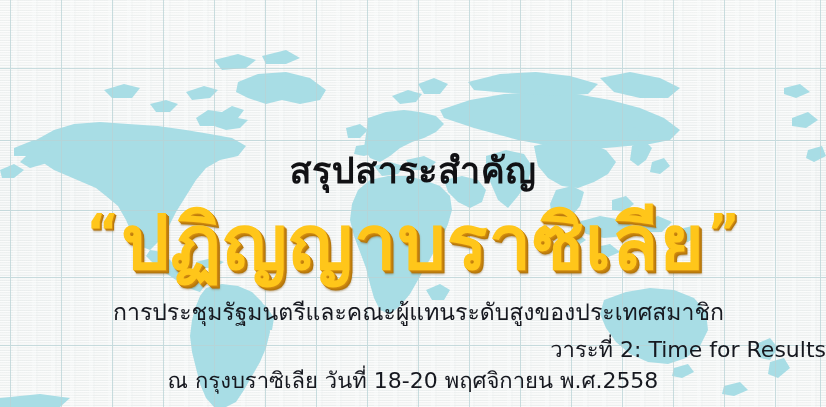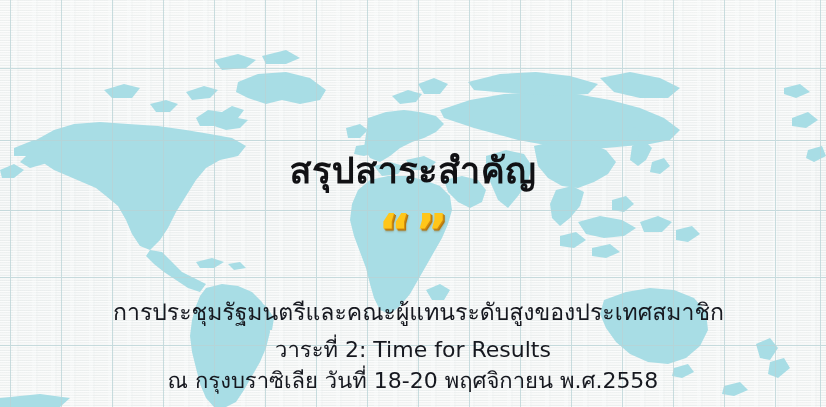--- a/index.html
+++ b/index.html
@@ -149,20 +149,21 @@
   .sub2 {
     position: absolute;
     top: 338px;
     left: 0; right: 0;
     font-family: "DejaVu Sans", sans-serif;
     font-size: 22px;
     font-weight: normal;
     color: #16181f;
     white-space: nowrap;
     line-height: 1.1;
+    text-align: right;
   }
   .sub3 {
     position: absolute;
     top: 369px;
     left: 0; right: 0;
     font-family: "DejaVu Sans", sans-serif;
     font-size: 22px;
     font-weight: normal;
     color: #16181f;
     white-space: nowrap;
@@ -296,20 +297,21 @@
       </g>
     </svg>
   </div>
 
   <div class="text-block">
 
     <div class="line-kicker">สรุปสาระสำคัญ</div>
 
     <div class="title-row">
       <span class="quote-mark quote-open">“</span>
+      <span class="title-main">ปฏิญญาบราซิเลีย</span>
       <span class="quote-mark quote-close">”</span>
     </div>
 
     <div class="sub1">การประชุมรัฐมนตรีและคณะผู้แทนระดับสูงของประเทศสมาชิก</div>
 
     <div class="sub2">วาระที่ 2: Time for Results</div>
 
     <div class="sub3">ณ กรุงบราซิเลีย วันที่ 18-20 พฤศจิกายน พ.ศ.2558</div>
 
   </div>

